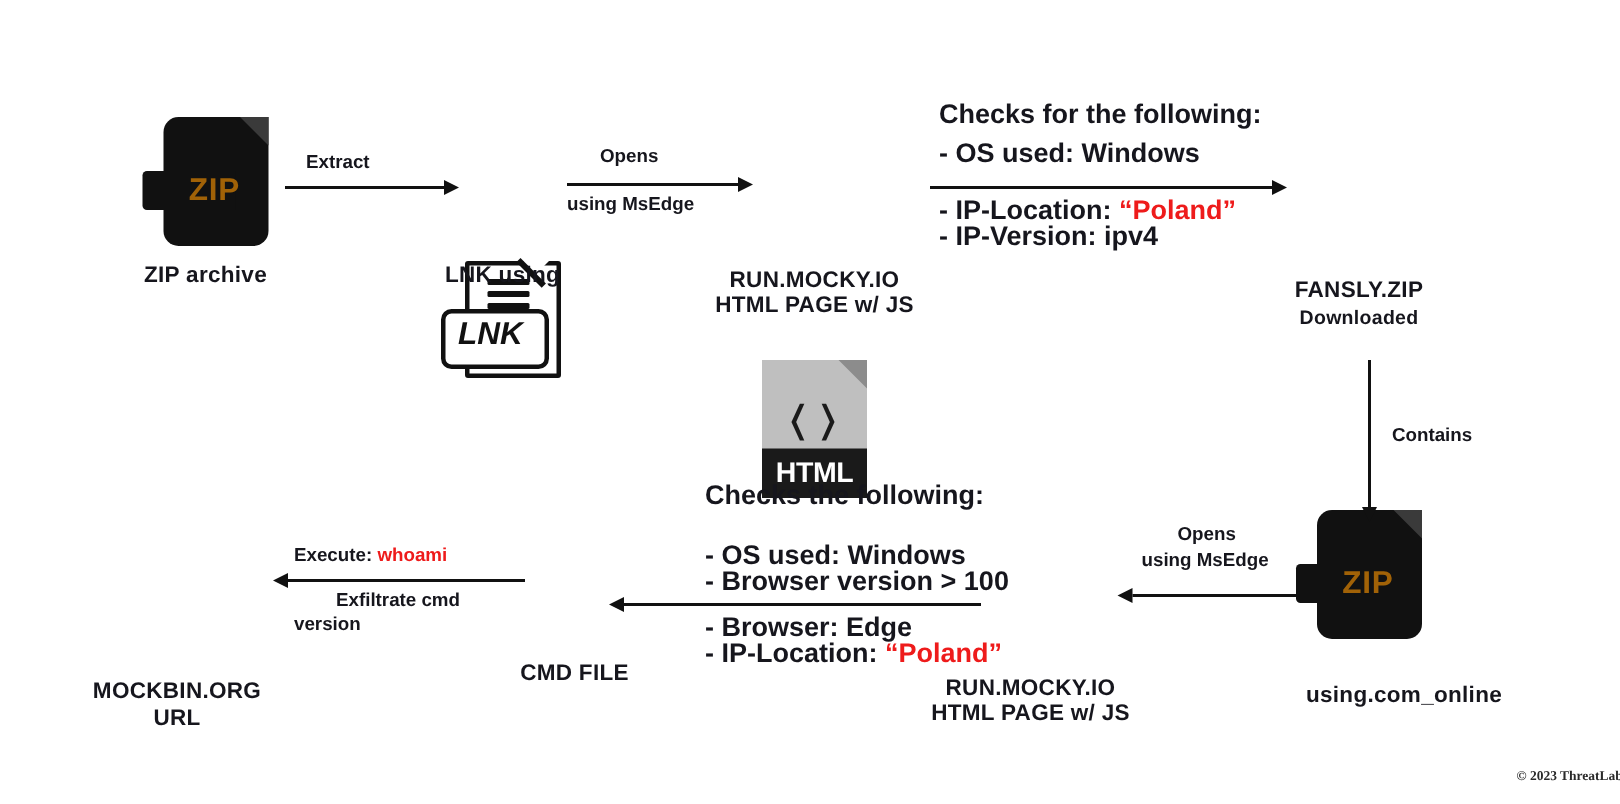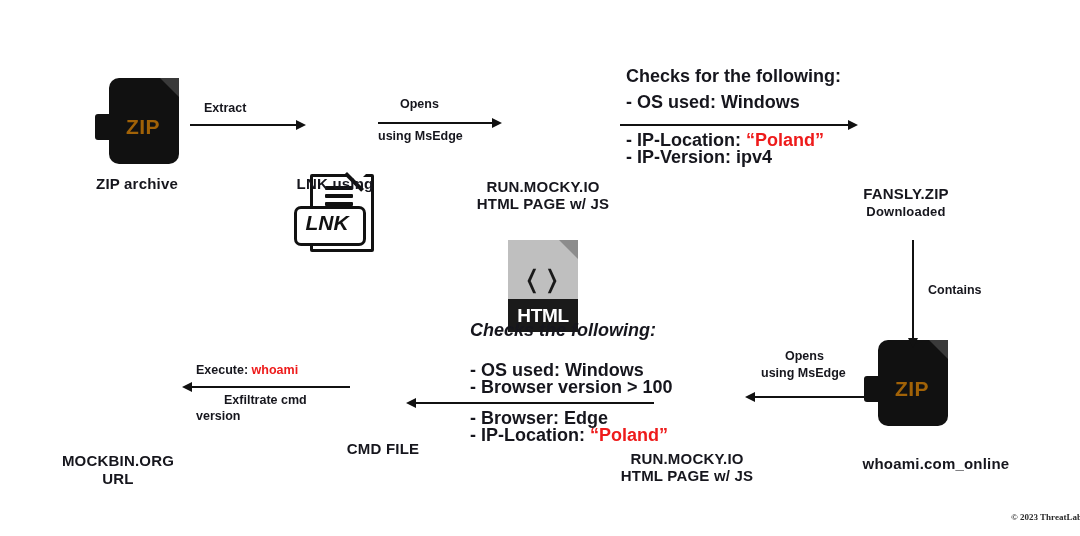--- a/index.html
+++ b/index.html
@@ -192,34 +192,34 @@
   </div>
   <div class="abs nodelabel" style="left:826px;top:185px;width:160px;">FANSLY.ZIP</div>
   <div class="abs nodelabel small" style="left:826px;top:203px;width:160px;">Downloaded</div>
 
   <div class="abs" style="left:912px;top:240px;width:120px;height:110px;">
     <div class="arrow-vline" style="left:0px;top:0px;height:100px;"></div>
     <div class="arrow-head-d" style="left:-4px;top:98px;"></div>
     <div class="edgelabel" style="position:absolute;left:16px;top:42px;">Contains</div>
   </div>
 
-  <div class="abs nodelabel" style="left:836px;top:455px;width:200px;">whoami.com_online</div>
+  <div class="abs nodelabel" style="left:836px;top:455px;width:200px;">using.com_online</div>
 
   <div class="abs" style="left:745px;top:348px;width:150px;height:50px;">
     <div class="edgelabel" style="position:absolute;left:40px;top:0px;">Opens</div>
     <div class="edgelabel" style="position:absolute;left:16px;top:17px;">using MsEdge</div>
     <div class="arrow-line" style="left:10px;top:48px;width:148px;"></div>
     <div class="arrow-head-l" style="left:0px;top:44px;"></div>
   </div>
 
   <div class="abs nodelabel" style="left:607px;top:450px;width:160px;">RUN.MOCKY.IO</div>
   <div class="abs nodelabel" style="left:607px;top:467px;width:160px;">HTML PAGE w/ JS</div>
 
   <div class="abs" style="left:404px;top:322px;width:250px;height:110px;">
-    <div class="checkblock" style="position:absolute;left:66px;top:0px;font-style:italic;">Checks the following:</div>
+    <div class="checkblock" style="position:absolute;left:66px;top:0px;">Checks the following:</div>
     <div class="checkblock" style="position:absolute;left:66px;top:40px;">- OS used: Windows</div>
     <div class="checkblock" style="position:absolute;left:66px;top:57px;">- Browser version &gt; 100</div>
     <div class="arrow-line" style="left:12px;top:80px;width:238px;"></div>
     <div class="arrow-head-l" style="left:2px;top:76px;"></div>
     <div class="checkblock" style="position:absolute;left:66px;top:88px;">- Browser: Edge</div>
     <div class="checkblock" style="position:absolute;left:66px;top:105px;"><span>- IP-Location: </span><span class="red">“Poland”</span></div>
   </div>
 
   <div class="abs nodelabel" style="left:303px;top:440px;width:160px;">CMD FILE</div>
 

